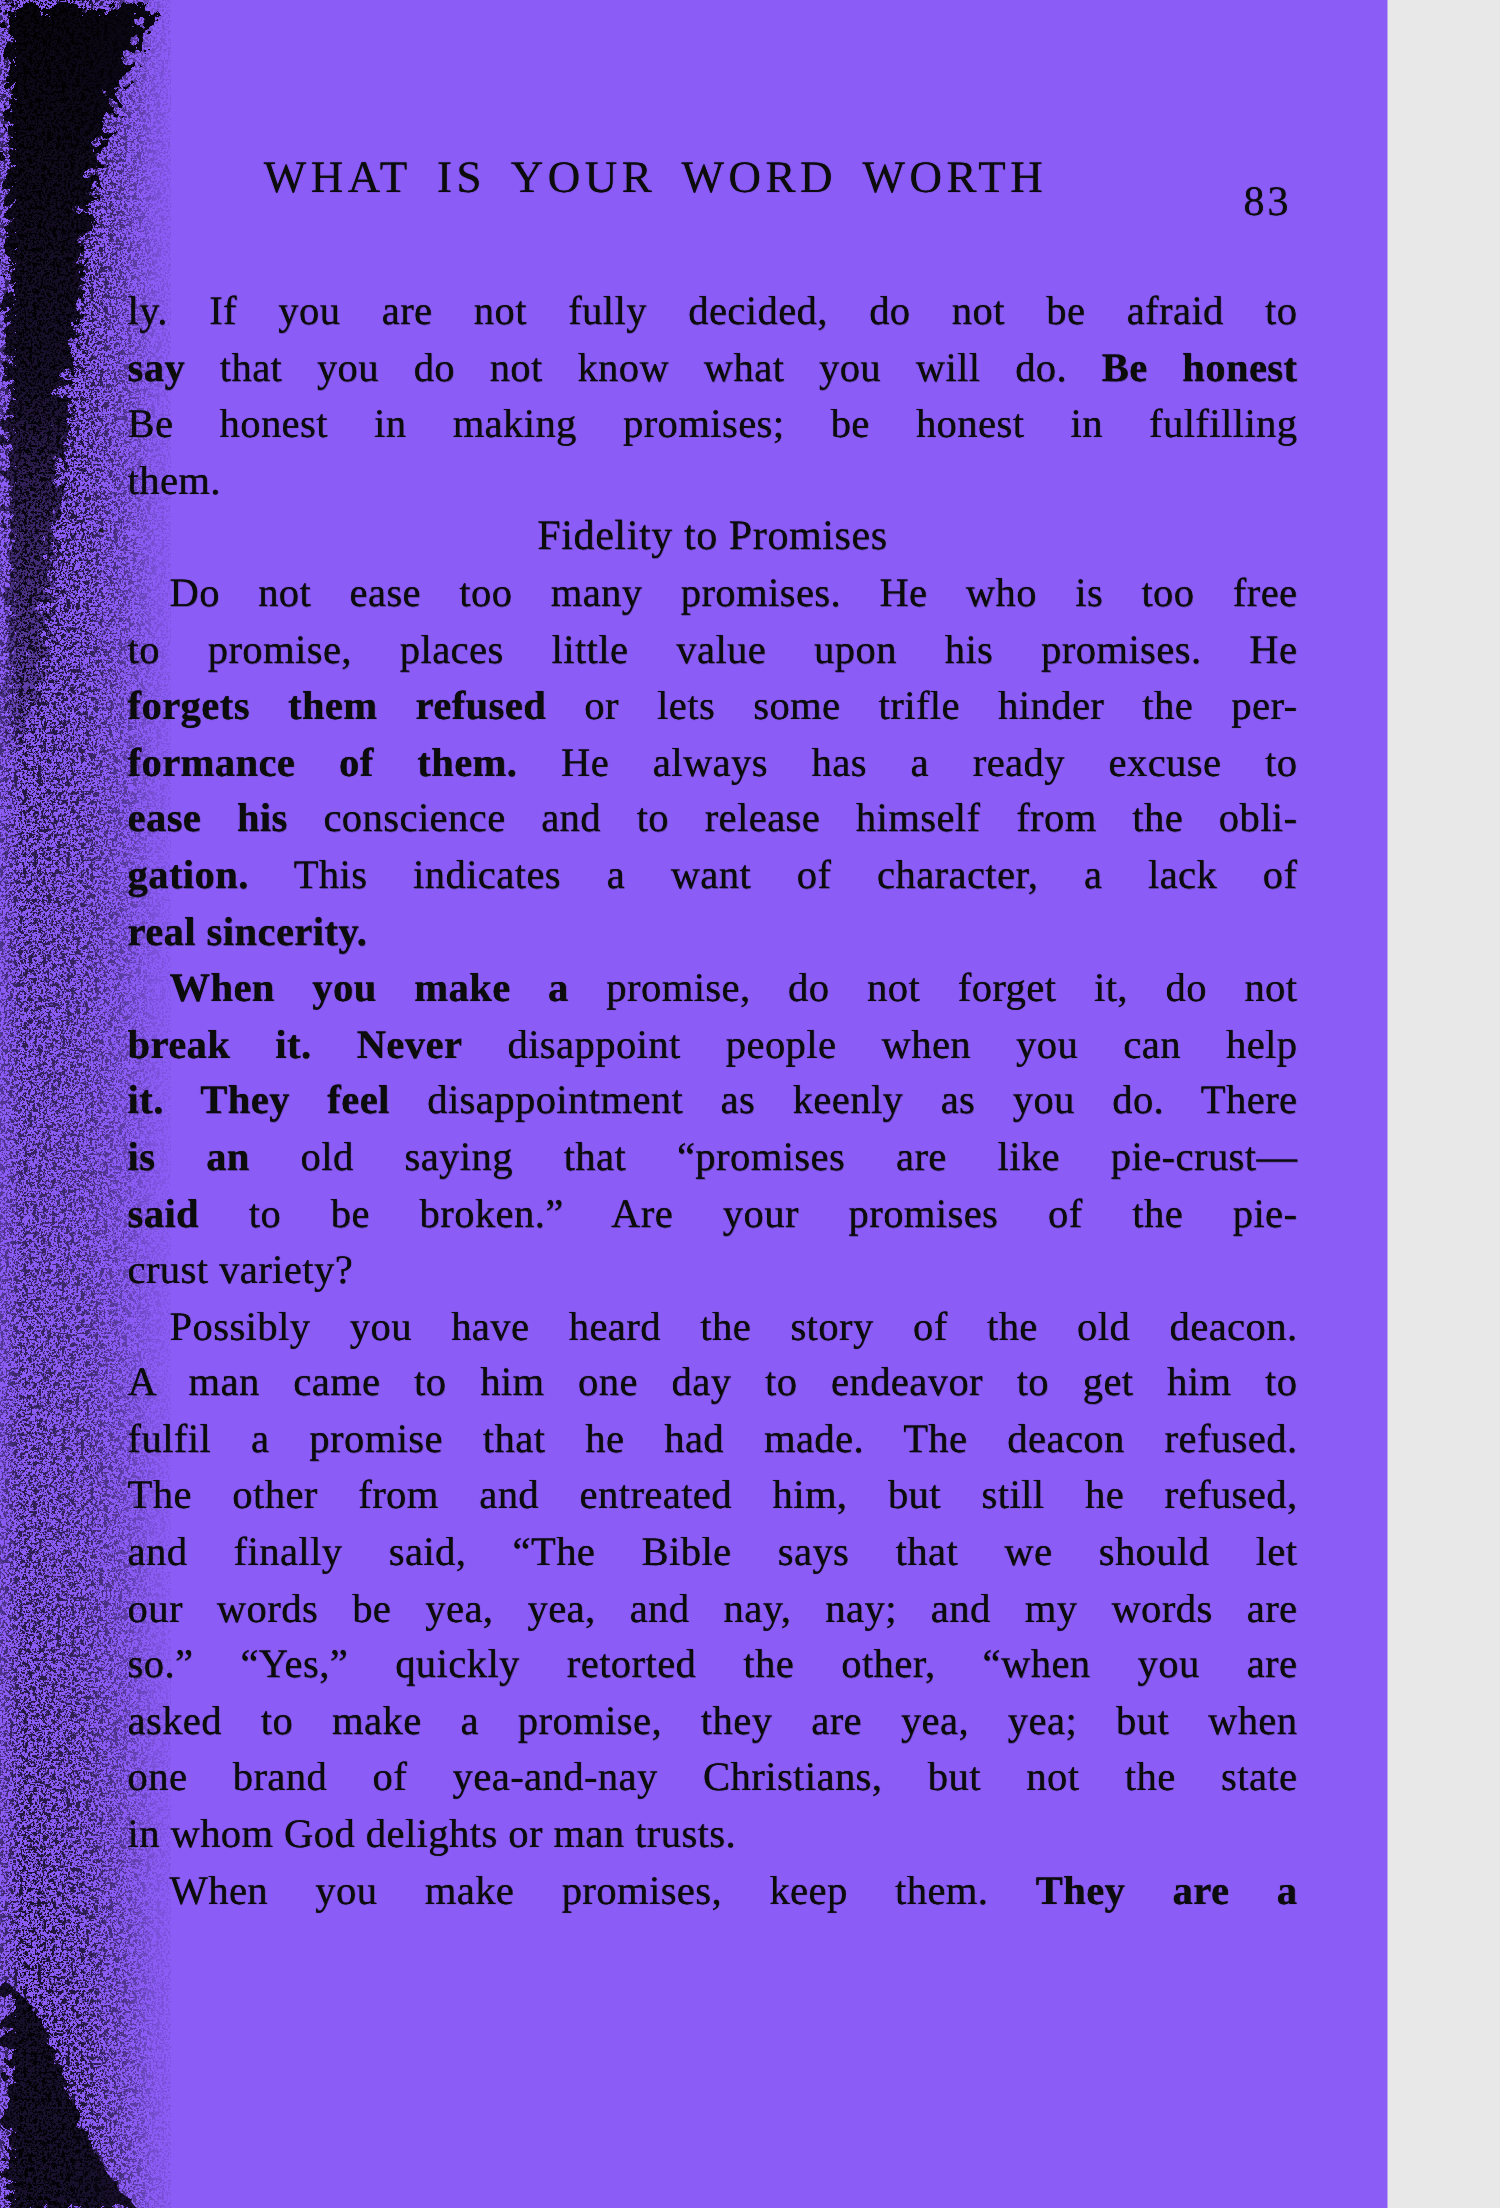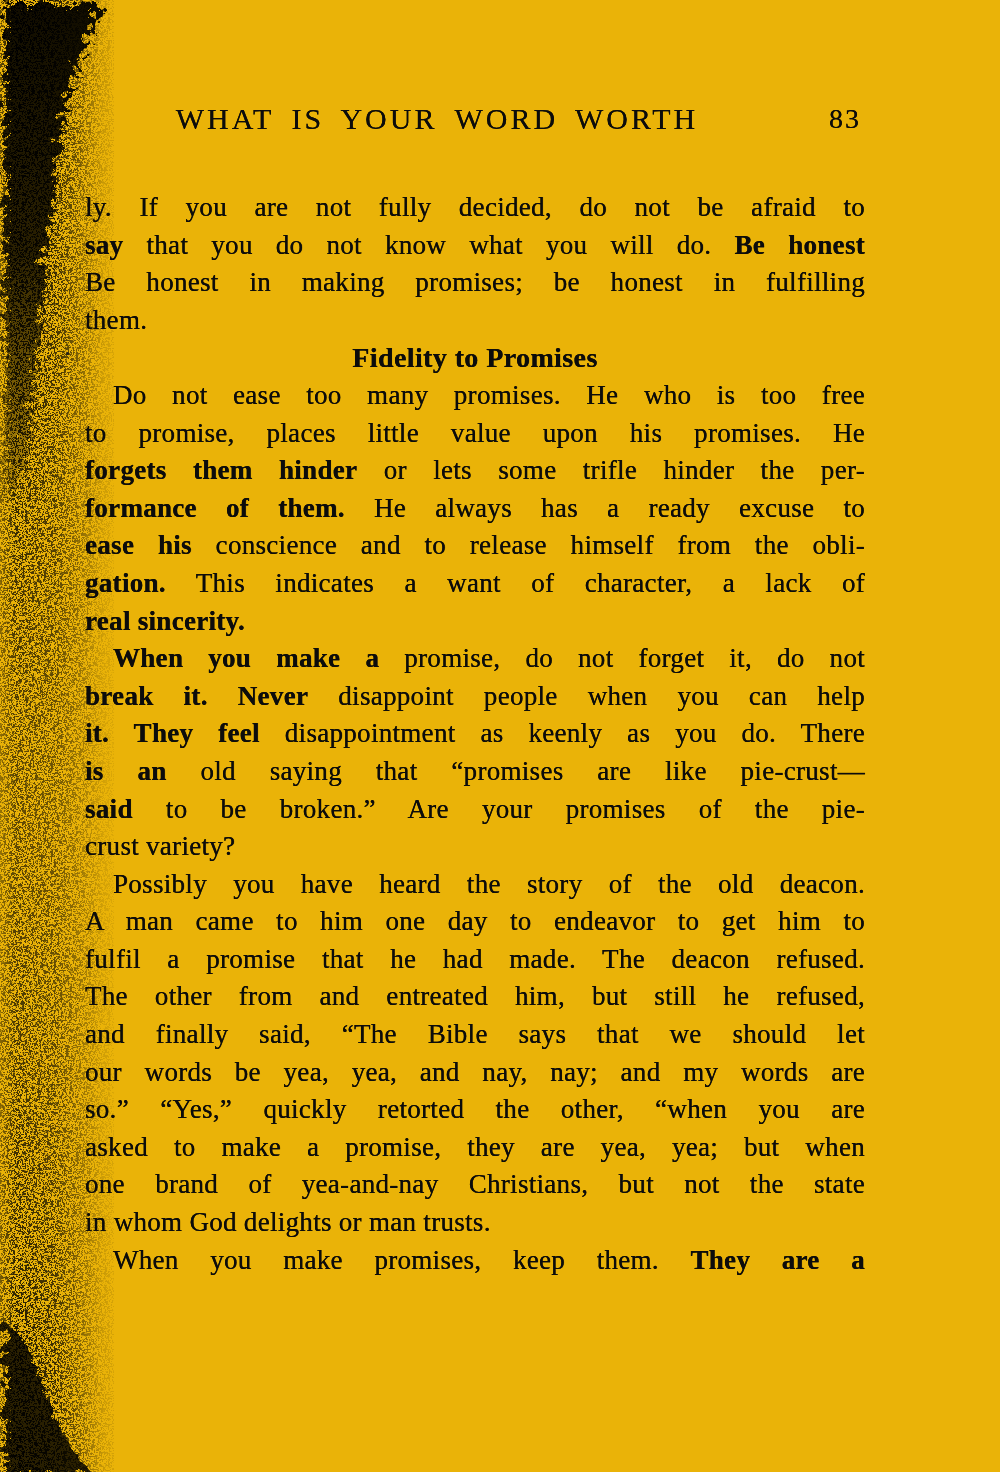--- a/index.html
+++ b/index.html
@@ -1,55 +1,55 @@
 <!DOCTYPE html>
 <html><head>
 <meta charset="utf-8">
 <style>
   html,body{margin:0;padding:0;background:#e8e8e8;}
   .page{
     position:relative;
-    width:1000px;height:1472px;
-    background:#eab308;
+    width:925px;height:1472px;
+    background:#8b5cf6;
     overflow:hidden;
     font-family:"Liberation Serif","DejaVu Serif",serif;
     color:#0c0c0c;
   }
   .edge-svg{position:absolute;left:0;top:0;pointer-events:none;}
 
   .running-head{
     position:absolute;left:85px;top:102px;width:780px;height:42px;
     text-align:center;
     font-size:30px;letter-spacing:3px;word-spacing:7px;
     white-space:nowrap;
   }
   .running-head .title{
     display:inline-block;transform:translateX(-38px);
     text-shadow:0 0 .6px rgba(0,0,0,.9);
   }
   .running-head .pageno{
-    position:absolute;right:4px;top:1px;
+    position:absolute;right:4px;top:17px;
     font-size:28px;letter-spacing:2px;
     text-shadow:0 0 .6px rgba(0,0,0,.9);
   }
 
   .page-text{
     position:absolute;left:85px;top:189px;width:780px;
     font-size:27px;line-height:37.6px;letter-spacing:.3px;
     text-shadow:0 0 .55px rgba(0,0,0,.85), .4px .4px 0 rgba(0,0,0,.28);
   }
   .line{
     height:37.6px;overflow:visible;white-space:nowrap;
     text-align:justify;text-align-last:justify;
   }
   .line.pl{text-align-last:left;}
   .line.indent{padding-left:28px;}
   .heading-line{
     text-align:center;text-align-last:center;
-    font-weight:700;font-size:28px;letter-spacing:.4px;
+    font-weight:400;font-size:28px;letter-spacing:.4px;
   }
   .b{font-weight:700;margin-top:40px;}
 
   .stray-dots{
     position:absolute;left:66px;top:352px;width:3px;height:3px;
     background:#1c1c1c;border-radius:50%;
     box-shadow:8px 108px 0 -1px #202020, -2px 350px 0 -1px #242424,
                10px 650px 0 -1px #1a1a1a, 4px 862px 0 -1px #262626;
   }
 </style>
@@ -126,21 +126,21 @@
       <div>
         <div class="line"><span>ly.  If you are not fully decided, do not be afraid to</span></div>
         <div class="line"><span class="b">say</span><span> that you do not know what you will do.  </span><span class="b">Be honest</span></div>
         <div class="line"><span>Be honest in making promises; be honest in fulfilling</span></div>
         <div class="line pl"><span>them.</span></div>
       </div>
       <div class="line heading-line">Fidelity to Promises</div>
       <div>
         <div class="line indent"><span>Do not ease too many promises.  He who is too free</span></div>
         <div class="line"><span>to promise, places little value upon his promises.  He</span></div>
-        <div class="line"><span class="b">forgets them hinder</span><span> or lets some trifle hinder the per-</span></div>
+        <div class="line"><span class="b">forgets them refused</span><span> or lets some trifle hinder the per-</span></div>
         <div class="line"><span class="b">formance of them.</span><span>  He always has a ready excuse to</span></div>
         <div class="line"><span class="b">ease his</span><span> conscience and to release himself from the obli-</span></div>
         <div class="line"><span class="b">gation.</span><span>  This indicates a want of character, a lack of</span></div>
         <div class="line pl"><span class="b">real sincerity.</span></div>
       </div>
       <div>
         <div class="line indent"><span class="b">When you make a</span><span> promise, do not forget it, do not</span></div>
         <div class="line"><span class="b">break it.</span><span>  </span><span class="b">Never</span><span> disappoint people when you can help</span></div>
         <div class="line"><span class="b">it.  They feel</span><span> disappointment as keenly as you do.  There</span></div>
         <div class="line"><span class="b">is an</span><span> old saying that “promises are like pie-crust—</span></div>

